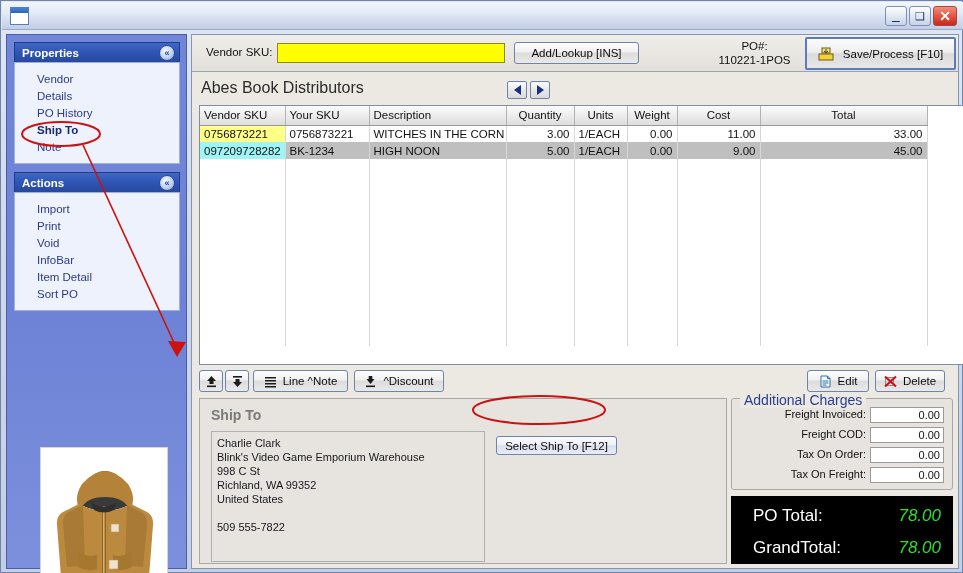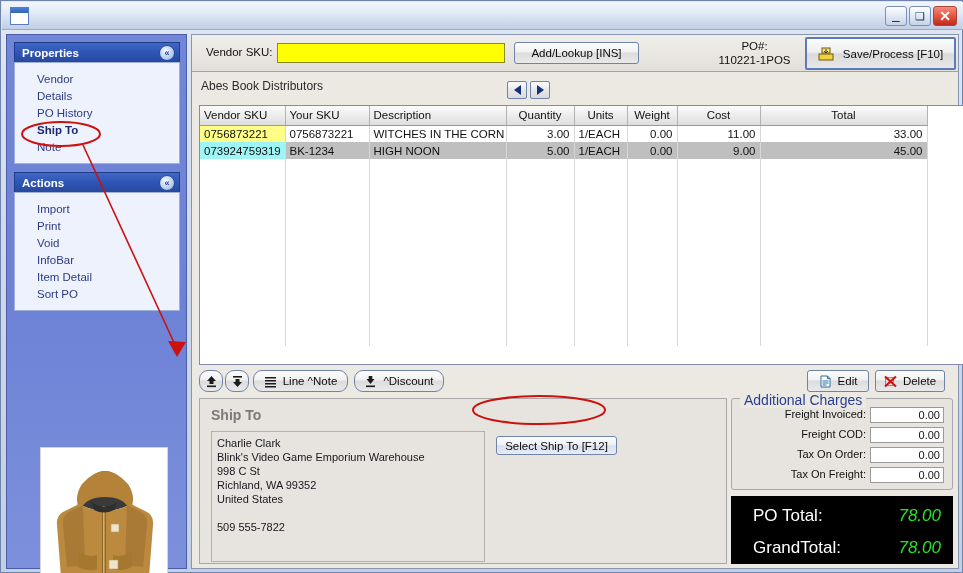--- a/index.html
+++ b/index.html
@@ -163,21 +163,21 @@
     border-radius: 2px;
     gap: 9px;
     background: linear-gradient(to bottom,#fcfcfc 0%, #eeeeee 45%, #dadada 52%, #e8e8e8 100%);
     text-align: center;
   }
   .save-ico { width:16px; height:14px; position:relative; flex:none; }
 
   
   #vendortitle {
     position:absolute; left: 9px; top: 44px;
-    font-size: 12px; color:#2b2b2b;
+    font-size: 16px; color:#2b2b2b;
   }
   .navarrow {
     position:absolute; top: 46px; width: 20px; height: 18px;
     border:1px solid #6e84ad; border-radius:2px;
     background: linear-gradient(to bottom,#fcfcfc,#e8e8e8 50%,#dadada);
     display:flex;align-items:center;justify-content:center;
     cursor:pointer;
   }
   #nav-prev { left: 315px; }
   #nav-next { left: 338px; }
@@ -234,21 +234,21 @@
   #sb-thumb {
     position:absolute; left:0; top:17px; width:16px; height:22px;
     background: linear-gradient(to bottom,#fbfbfb,#e2e2e2);
     border:1px solid #a7a7a7;
     display:flex;align-items:center;justify-content:center;
     font-size:9px;color:#555; cursor:pointer;
   }
 
   
   #gridtools { position:absolute; left:7px; top:335px; height:22px; }
-  #gridtools .btn { position:absolute; top:0; height:22px; gap:6px;border-radius:9px; }
+  #gridtools .btn { position:absolute; top:0; height:22px; gap:6px; }
   #tb-up   { left:0;   width:24px; }
   #tb-down { left:26px;width:24px; }
   #tb-note { left:54px;width:95px; }
   #tb-disc { left:155px;width:90px;}
   #btn-edit   { position:absolute; left:615px; top:335px; width:62px; height:22px; gap:6px;}
   #btn-delete { position:absolute; left:683px; top:335px; width:70px; height:22px; gap:6px;}
   .mini-ico { width:13px; height:13px; position:relative; flex:none; }
 
   
   #shipto-panel {
@@ -467,21 +467,21 @@
             <td class="vsku-y">0756873221</td>
             <td>0756873221</td>
             <td>WITCHES IN THE CORN F</td>
             <td class="num">3.00</td>
             <td>1/EACH</td>
             <td class="num">0.00</td>
             <td class="num">11.00</td>
             <td class="num">33.00</td>
           </tr>
           <tr class="r2">
-            <td class="vsku-c">073924759319</td>
+            <td class="vsku-c">097209728282</td>
             <td>BK-1234</td>
             <td>HIGH NOON</td>
             <td class="num">5.00</td>
             <td>1/EACH</td>
             <td class="num">0.00</td>
             <td class="num">9.00</td>
             <td class="num">45.00</td>
           </tr>
           <tr class="blank">
               <td></td>

